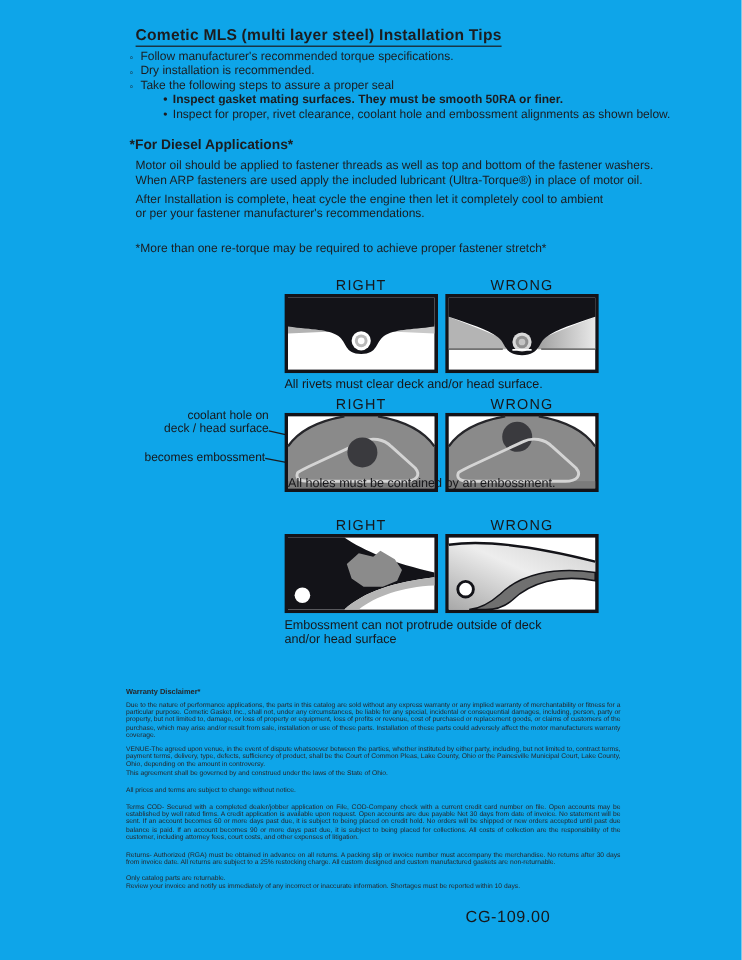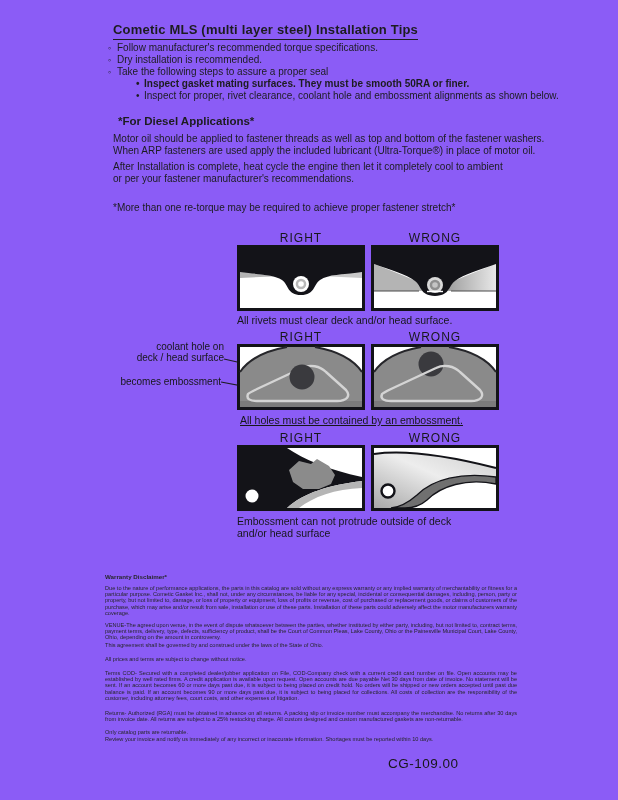--- a/index.html
+++ b/index.html
@@ -1,18 +1,18 @@
 <!DOCTYPE html>
 <html><head>
 <meta charset="utf-8">
 <style>
   html,body { margin:0; padding:0; background:#e8e8e8; }
   .page {
     position:relative; width:618px; height:800px; margin:0 auto;
-    background:#8b5cf6; overflow:hidden;
+    background:#0ea5e9; overflow:hidden;
     font-family:"Liberation Sans","DejaVu Sans",sans-serif;
     color:#1c1c1f;
     -webkit-font-smoothing:antialiased;
   }
   .abs { position:absolute; }
   .title {
     font-size:13px; font-weight:bold; letter-spacing:0.2px;
     border-bottom:1.6px solid #1c1c1f; padding-bottom:2px; display:inline-block;
   }
   .body-line { font-size:10px; line-height:11.7px; white-space:nowrap; }
@@ -38,21 +38,21 @@
   </div>
 
   <div class="abs" style="left:108px; top:42px;">
     <div class="bullet-row"><span class="bullet-mark">◦</span><span>Follow manufacturer's recommended torque specifications.</span></div>
     <div class="bullet-row"><span class="bullet-mark">◦</span><span>Dry installation is recommended.</span></div>
     <div class="bullet-row"><span class="bullet-mark">◦</span><span>Take the following steps to assure a proper seal</span></div>
     <div class="bullet-row" style="padding-left:28px;font-weight:bold;"><span class="sub-bullet-mark">•</span><span>Inspect gasket mating surfaces.  They must be smooth 50RA or finer.</span></div>
     <div class="bullet-row" style="padding-left:28px;"><span class="sub-bullet-mark">•</span><span>Inspect for proper, rivet clearance, coolant hole and embossment alignments as shown below.</span></div>
   </div>
 
-  <div class="abs section-head" style="left:118px; top:115px;">*For Diesel Applications*</div>
+  <div class="abs section-head" style="left:108px; top:115px;">*For Diesel Applications*</div>
 
   <div class="abs" style="left:113px; top:133px;">
     <div class="body-line">Motor oil should be applied to fastener threads as well as top and bottom of the fastener washers.</div>
     <div class="body-line">When ARP fasteners are used apply the included lubricant (Ultra-Torque®) in place of motor oil.</div>
   </div>
 
   <div class="abs" style="left:113px; top:161px;">
     <div class="body-line">After Installation is complete, heat cycle the engine then let it completely cool to ambient</div>
     <div class="body-line">or per your fastener manufacturer's recommendations.</div>
   </div>
@@ -129,21 +129,21 @@
       <rect x="3" y="57" width="122" height="6" fill="#7b7b7b"></rect>
       <path d="M3,3 L50,3 Q16,9 3,28 Z" fill="#ffffff"></path>
       <path d="M50,3 Q16,9 3,28" fill="none" stroke="#26262a" stroke-width="2"></path>
       <path d="M125,3 L78,3 Q112,9 125,28 Z" fill="#ffffff"></path>
       <path d="M78,3 Q112,9 125,28" fill="none" stroke="#26262a" stroke-width="2"></path>
       <circle cx="60" cy="20" r="12.5" fill="#3a3a3e"></circle>
       <path d="M11,50 C9,55 13,57 20,57 L100,57 C110,57 114,52 109,46 L89,28 C83,22 73,20 65,24 L20,45 C14,48 12,49 11,50 Z" fill="none" stroke="#d4d4d4" stroke-width="2.4" stroke-linejoin="round"></path>
     </svg>
   </div>
 
-  <div class="abs caption" style="left:240px; top:414px;text-decoration:underline;">All holes must be contained by an embossment.</div>
+  <div class="abs caption" style="left:240px; top:397px;">All holes must be contained by an embossment.</div>
 
   <div class="abs rw-label" style="left:237px; top:431px;">RIGHT</div>
   <div class="abs rw-label" style="left:371px; top:431px;">WRONG</div>
 
   <div class="abs" style="left:237px; top:445px;">
     <svg width="128" height="66" viewBox="0 0 128 66">
       <rect x="1.5" y="1.5" width="125" height="63" fill="#ffffff" stroke="#131318" stroke-width="3"></rect>
       <path d="M3,3 L50,3 C66,14 92,25 125,32 L125,36 C92,40 66,48 50,63 L3,63 Z" fill="#131318"></path>
       <path d="M50,63 C66,48 92,40 125,36 L125,43 C98,44 76,52 62,63 Z" fill="#b5b5b5"></path>
       <path d="M52,25 L62,16 L74,19 L80,14 L92,21 L98,30 L94,39 L82,44 L66,44 L56,37 Z" fill="#8b8b8b"></path>

